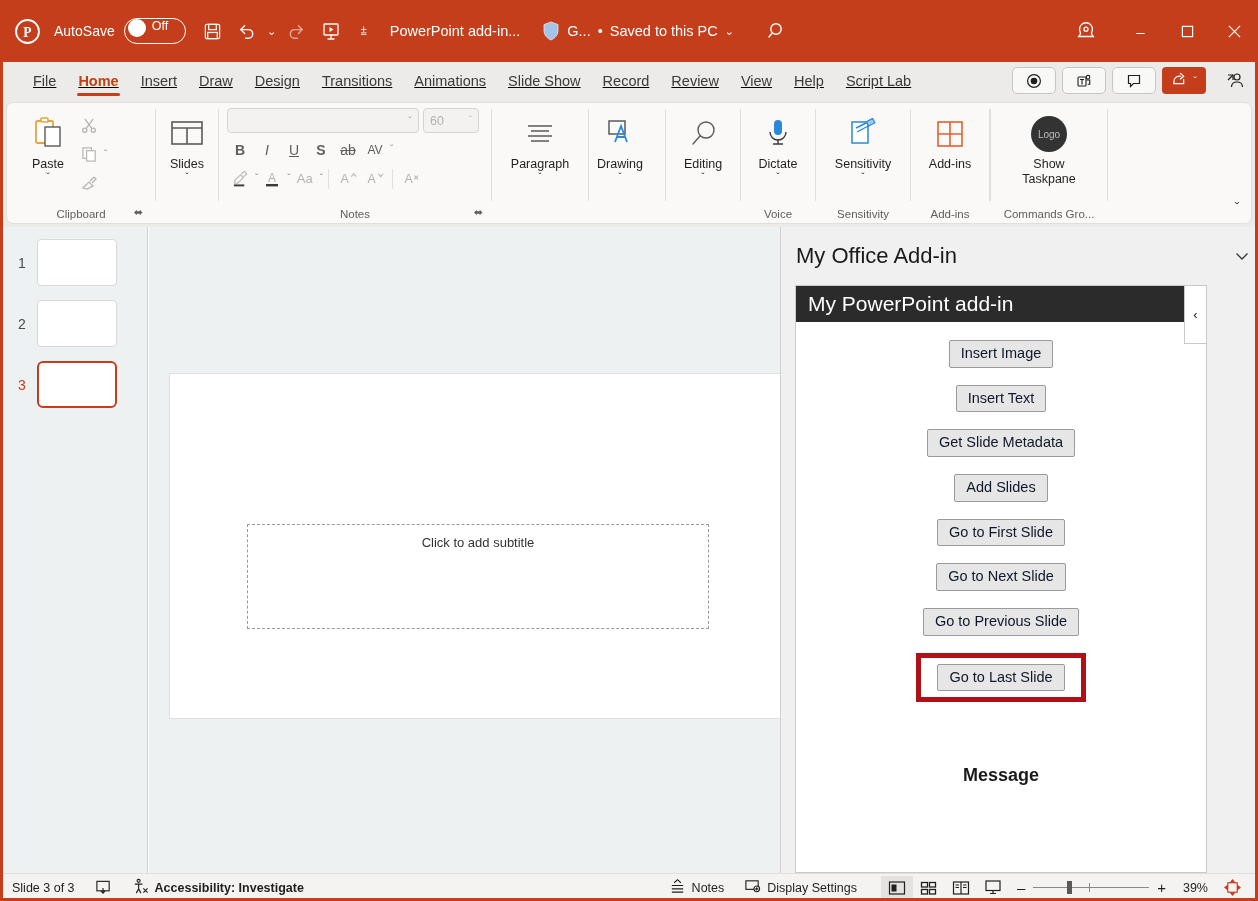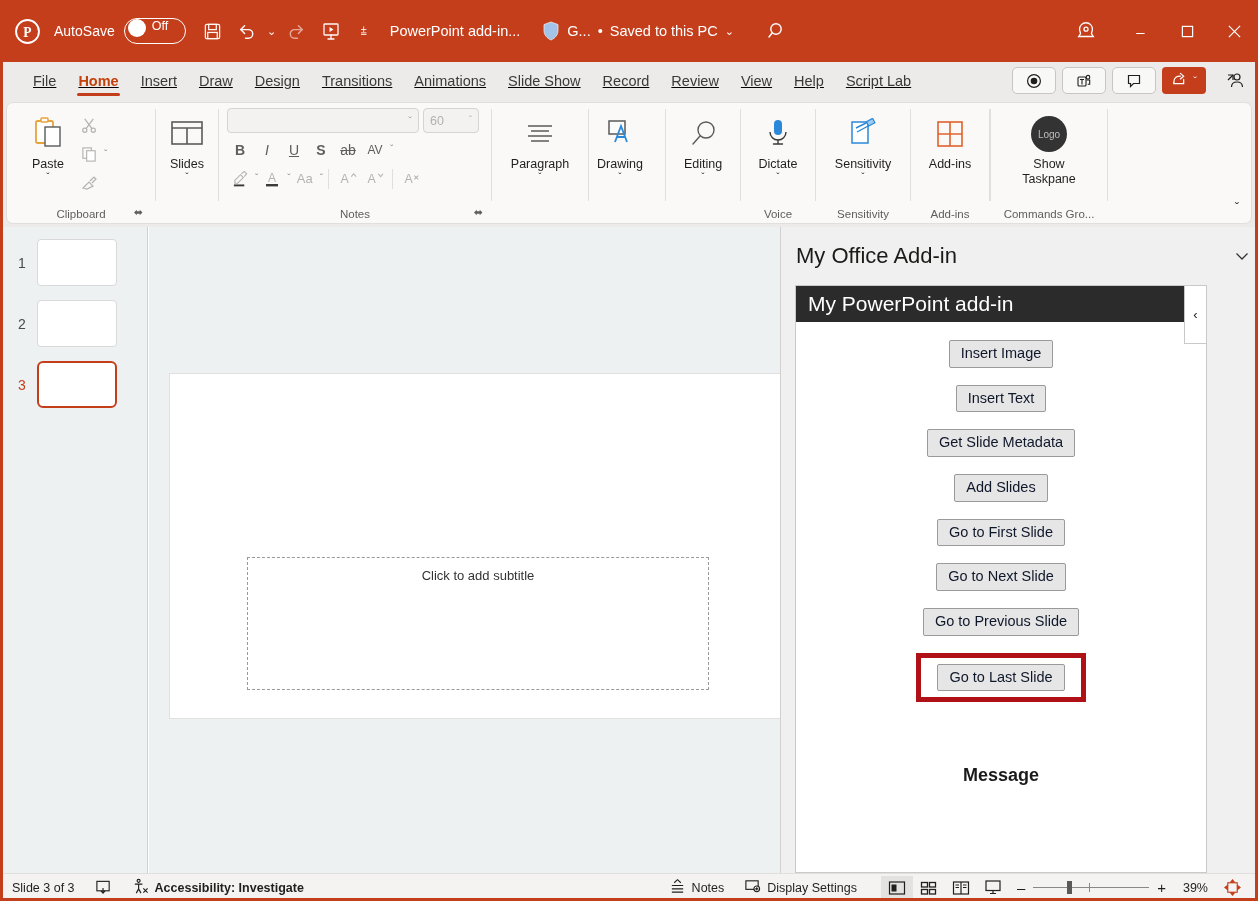--- a/index.html
+++ b/index.html
@@ -146,21 +146,21 @@
   .slide {
     position: absolute; top: 146px; left: 20px; width: 613px; height: 346px;
     background: #fff; border: 1px solid #e0e0e0;
   }
   .ph-title {
     position: absolute; left: 77px; top: 61px; width: 462px; height: 106px;
     border: 1px dashed #9a9a9a; display: flex; align-items: center; justify-content: center;
   }
   .ph-title span { font-size: 33px; color: #333; font-weight: 300; }
   .ph-sub {
-    position: absolute; left: 77px; top: 183px; width: 462px; height: 133px;
+    position: absolute; left: 77px; top: 150px; width: 462px; height: 105px;
     border: 1px dashed #9a9a9a; display: flex; justify-content: center; padding-top: 10px;
   }
   .ph-sub span { font-size: 13px; color: #333; }
 
   
   .vscroll {
     position: absolute; top: 227px; left: 797px; width: 22px; height: 646px;
     background: #f5f5f5; border-left: 1px solid #e6e6e6;
     display: flex; flex-direction: column; align-items: center;
   }

